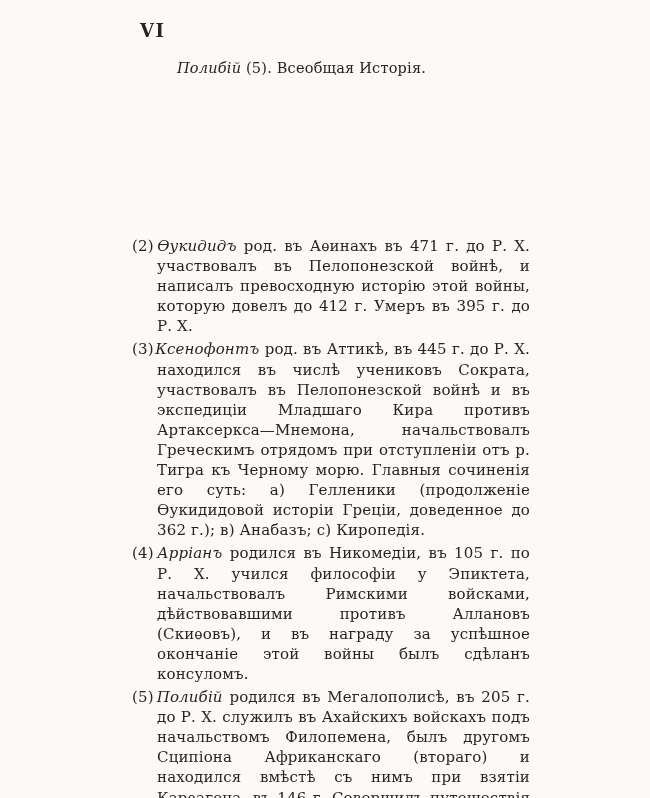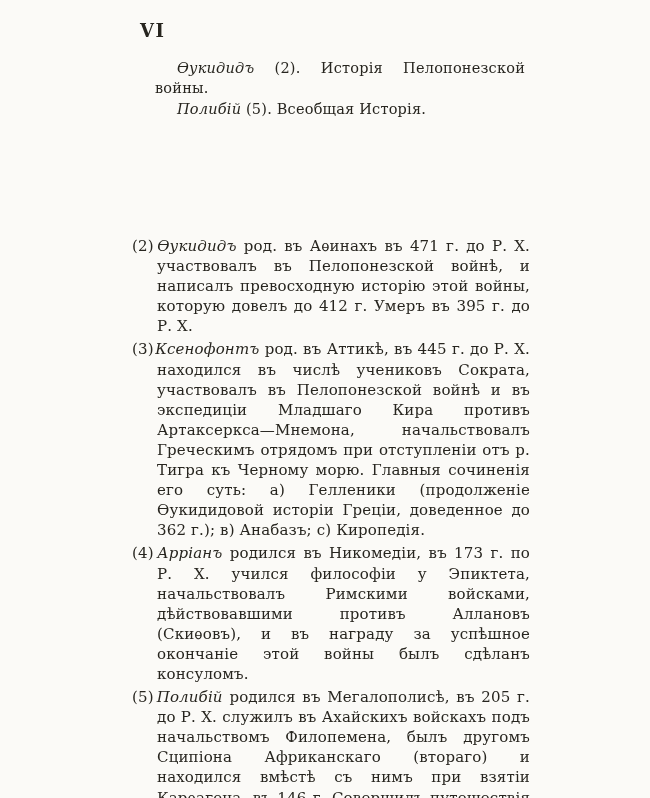--- a/index.html
+++ b/index.html
@@ -64,24 +64,23 @@
   }
 </style>
 </head>
 <body>
 
 <div class="page">
 
   <div class="page-number">VI</div>
 
   <div class="main-text">
-    <p class="entry"><span class="author">Ѳукидидъ</span> <span>(2).</span> <span>Исторія Пелопонезской войны.</span></p>
     <p class="entry"><span class="author">Полибій</span> <span>(5).</span> <span>Всеобщая Исторія.</span></p>
   </div>
 
   <div class="footnotes">
     <p class="footnote"><span class="fn-marker">(2)</span> <span class="author">Ѳукидидъ</span> <span>род. въ Аѳинахъ въ 471 г. до Р. Х. участвовалъ въ Пелопонезской войнѣ, и написалъ превосходную исторію этой войны, которую довелъ до 412 г. Умеръ въ 395 г. до Р. Х.</span></p>
     <p class="footnote"><span class="fn-marker">(3)</span> <span class="author">Ксенофонтъ</span> <span>род. въ Аттикѣ, въ 445 г. до Р. Х. находился въ числѣ учениковъ Сократа, участвовалъ въ Пелопонезской войнѣ и въ экспедиціи Младшаго Кира противъ Артаксеркса—Мнемона, начальствовалъ Греческимъ отрядомъ при отступленіи отъ р. Тигра къ Черному морю. Главныя сочиненія его суть: а) Гелленики (продолженіе Ѳукидидовой исторіи Греціи, доведенное до 362 г.); в) Анабазъ; с) Киропедія.</span></p>
-    <p class="footnote"><span class="fn-marker">(4)</span> <span class="author">Арріанъ</span> <span>родился въ Никомедіи, въ 173 г. по Р. Х. учился философіи у Эпиктета, начальствовалъ Римскими войсками, дѣйствовавшими противъ Аллановъ (Скиѳовъ), и въ награду за успѣшное окончаніе этой войны былъ сдѣланъ консуломъ.</span></p>
+    <p class="footnote"><span class="fn-marker">(4)</span> <span class="author">Арріанъ</span> <span>родился въ Никомедіи, въ 105 г. по Р. Х. учился философіи у Эпиктета, начальствовалъ Римскими войсками, дѣйствовавшими противъ Аллановъ (Скиѳовъ), и въ награду за успѣшное окончаніе этой войны былъ сдѣланъ консуломъ.</span></p>
     <p class="footnote"><span class="fn-marker">(5)</span> <span class="author">Полибій</span> <span>родился въ Мегалополисѣ, въ 205 г. до Р. Х. служилъ въ Ахайскихъ войскахъ подъ начальствомъ Филопемена, былъ другомъ Сципіона Африканскаго (втораго) и находился вмѣстѣ съ нимъ при взятіи Карѳагена, въ 146 г. Совершилъ путешествія въ Африку, Испанію и Галлію. Важнѣйшее изъ сочиненій его, Всеобщая исторія, заключало въ себѣ описаніе событій отъ начала Пуническихъ войнъ до 167 г. но большая часть этого превосходнаго сочиненія потеряна, и до насъ дошли только: описаніе 1-й Пунической войны; описаніе 2-й Пунической войны до сраженія при Каннахъ и нѣкоторые отрывки. Умеръ около 125 г. до Р. Х.</span></p>
   </div>
 
 </div>
 
 </body></html>

